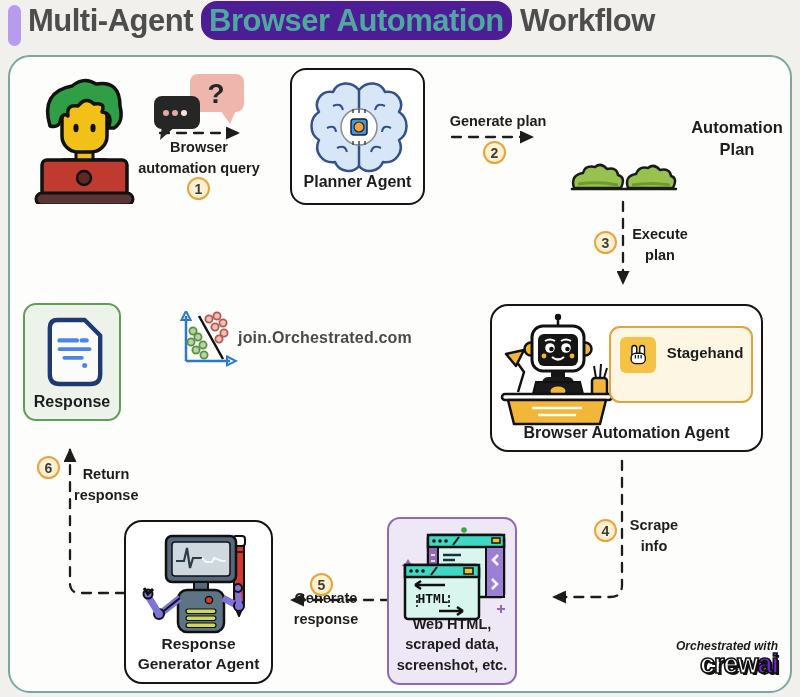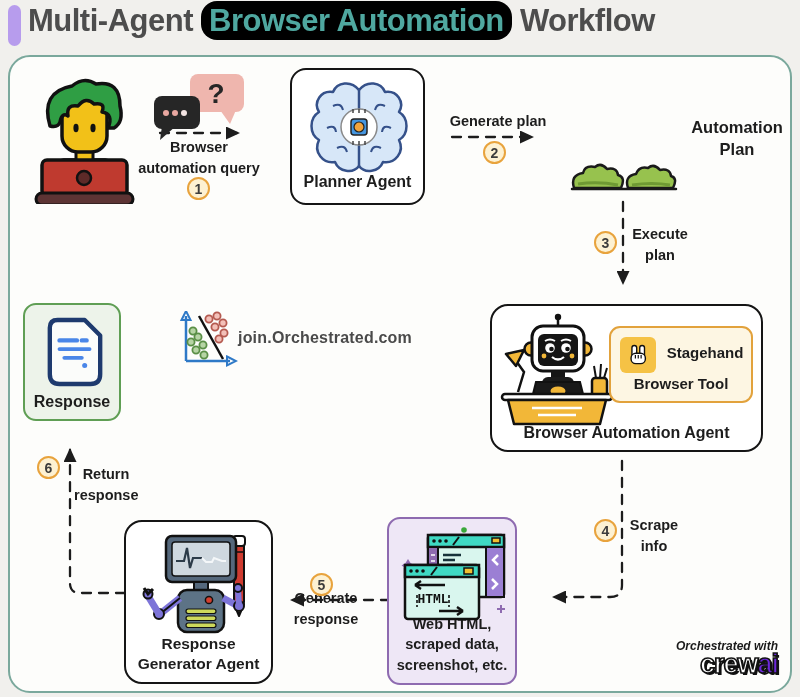--- a/index.html
+++ b/index.html
@@ -70,21 +70,21 @@
   #crewai-logo{left:648px;top:649px;width:130px;text-align:right;font-size:27px;font-weight:900;letter-spacing:-1px;white-space:nowrap;}
   #crewai-logo .crew{color:#fff;-webkit-text-stroke:1.7px #111;text-shadow:2px 2px 0 #111;}
   #crewai-logo .ai{color:#6d28d9;-webkit-text-stroke:1.7px #111;text-shadow:2px 2px 0 #111;}
 
   svg{display:block;}
 </style>
 </head>
 <body>
 
 <div class="abs" id="title-bar-accent" style="background:#b79ced;"></div>
-<div class="abs" id="page-title"><span>Multi-Agent </span><span class="hl" style="color:#4fa8a0;background:#000000;">Browser Automation</span><span> Workflow</span></div>
+<div class="abs" id="page-title"><span>Multi-Agent </span><span class="hl" style="color:#4fa8a0;background:#4c1d95;">Browser Automation</span><span> Workflow</span></div>
 
 <div class="abs" id="canvas"></div>
 
 <svg class="abs" style="left:0;top:0;" width="800" height="697">
   <defs>
     <marker id="ah" markerUnits="userSpaceOnUse" markerWidth="15" markerHeight="13" refX="12" refY="6.5" orient="auto">
       <path d="M0,0 L14,6.5 L0,13 Z" fill="#1c1c1c"></path>
     </marker>
   </defs>
   <g fill="none" stroke="#1c1c1c" stroke-width="2.3" stroke-dasharray="9 8" stroke-linecap="round">
@@ -184,21 +184,20 @@
   <div class="abs" id="stagehand-box">
     <div class="abs" id="stagehand-icon-square">
       <svg width="26" height="26" viewBox="0 0 30 30">
         <rect x="8" y="4" width="5.5" height="16" rx="2.7" fill="#fff" stroke="#111" stroke-width="1.6"></rect>
         <rect x="17" y="4" width="5.5" height="16" rx="2.7" fill="#fff" stroke="#111" stroke-width="1.6"></rect>
         <rect x="7" y="13" width="16.5" height="12" rx="5.5" fill="#fff" stroke="#111" stroke-width="1.6"></rect>
         <path d="M12,15 L12,19 M15.3,15 L15.3,19 M18.6,15 L18.6,19" stroke="#111" stroke-width="1.4"></path>
       </svg>
     </div>
     <div class="abs" id="stagehand-name">Stagehand</div>
-    <div class="abs" id="stagehand-type">Browser Tool</div>
   </div>
   <div class="node-label">Browser Automation Agent</div>
 </div>
 
 <div class="abs node" id="response-box">
   <svg width="62" height="74" viewBox="0 0 64 74" style="position:absolute;top:10px;left:19px;">
     <path d="M14,4 L42,4 L58,20 L58,60 Q58,70 48,70 L16,70 Q6,70 6,60 L6,12 Q6,4 14,4 Z" fill="#fbfcfa" stroke="#1e3a6e" stroke-width="4.5" stroke-linejoin="round"></path>
     <path d="M16,25 L34,25 M39,25 L44,25" stroke="#4a86e8" stroke-width="4.5" stroke-linecap="round"></path>
     <path d="M16,34 L47,34" stroke="#4a86e8" stroke-width="4" stroke-linecap="round"></path>
     <path d="M21,43 L39,43" stroke="#4a86e8" stroke-width="4" stroke-linecap="round"></path>

